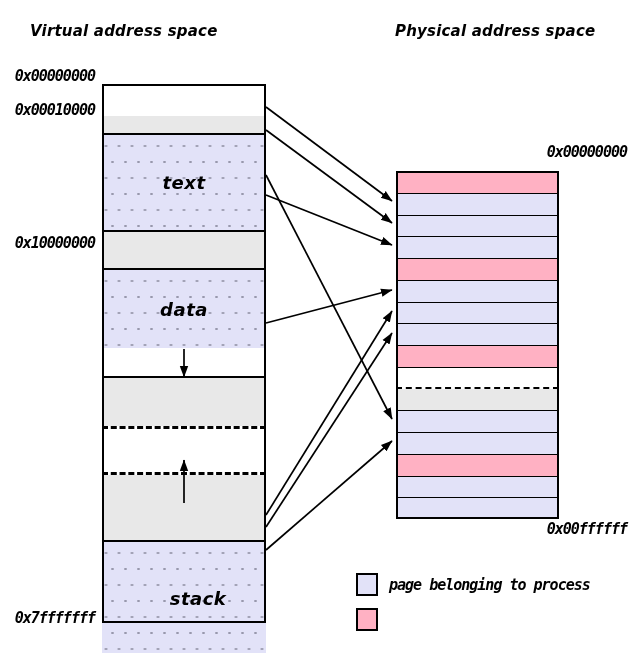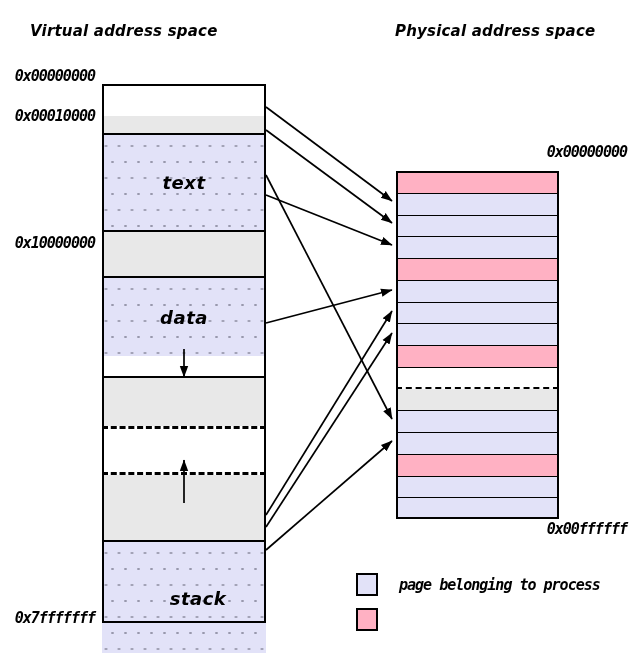--- a/index.html
+++ b/index.html
@@ -16,41 +16,41 @@
   .seg-label{font:italic bold 18px "DejaVu Sans",sans-serif;letter-spacing:.5px;}
   .seg-dot-bg{
     background-image:
       radial-gradient(circle,#9898ac 1px,rgba(0,0,0,0) 1.4px),
       radial-gradient(circle,#9898ac 1px,rgba(0,0,0,0) 1.4px);
     background-size:13px 32px,13px 32px;
     background-position:4px 11px,10.5px 27px;
   }
   .prow{position:absolute;left:0;width:100%;box-sizing:border-box;}
   #legend{position:absolute;left:356px;top:573px;width:280px;}
-  .legend-item{position:absolute;left:0;display:flex;align-items:center;gap:21px;height:22px;}
+  .legend-item{position:absolute;left:0;display:flex;align-items:center;gap:11px;height:22px;}
   .legend-swatch{width:18px;height:19px;border:2px solid #000;flex:0 0 auto;}
   .legend-label{font:italic bold 15px "DejaVu Sans Mono",monospace;letter-spacing:-1px;white-space:nowrap;padding-top:1px;}
   #arrows{position:absolute;left:0;top:0;pointer-events:none;}
 </style>
 </head>
 <body>
 
 <div class="stage">
 
   <div class="title" id="ptitle">Physical address space</div>
 
   <div class="title" id="vtitle">Virtual address space</div>
 
   <div class="col" id="vcol" style="left: 102px; top: 84px; width: 164px; height: 539px;">
       <div class="seg" style="top: 0px; height: 17px; background-color: rgb(232, 232, 232);"></div>
       <div class="seg seg-dot-bg" style="top: 17px; height: 97px; background-color: rgb(226, 226, 248); border-top: 2px solid rgb(0, 0, 0);">
         <span class="seg-label">text</span>
       </div>
       <div class="seg" style="top: 114px; height: 50px; background-color: rgb(232, 232, 232); border-top: 2px solid rgb(0, 0, 0);"></div>
-      <div class="seg seg-dot-bg" style="top: 160px; height: 80px; background-color: rgb(226, 226, 248); border-top: 2px solid rgb(0, 0, 0);">
+      <div class="seg seg-dot-bg" style="top: 152px; height: 80px; background-color: rgb(226, 226, 248); border-top: 2px solid rgb(0, 0, 0);">
         <span class="seg-label">data</span>
       </div>
       <div class="seg" style="top: 260px; height: 50px; background-color: rgb(232, 232, 232); border-top: 2px solid rgb(0, 0, 0);"></div>
       <div class="seg" style="top: 310px; height: 49px; background-color: rgb(255, 255, 255); border-top: 3px dashed rgb(0, 0, 0); border-bottom: 3px dashed rgb(0, 0, 0);"></div>
       <div class="seg" style="top: 359px; height: 65px; background-color: rgb(232, 232, 232);"></div>
       <div class="seg seg-dot-bg" style="top: 424px; height: 115px; background-color: rgb(226, 226, 248); border-top: 2px solid rgb(0, 0, 0); padding-left: 28px;">
         <span class="seg-label">stack</span>
       </div>
       <div class="outline"></div>
     </div>
@@ -70,21 +70,21 @@
       <div class="prow" style="top: 239px; height: 22px; background-color: rgb(226, 226, 248); border-top: 1.5px solid rgb(0, 0, 0);"></div>
       <div class="prow" style="top: 261px; height: 22px; background-color: rgb(226, 226, 248); border-top: 1.5px solid rgb(0, 0, 0);"></div>
       <div class="prow" style="top: 283px; height: 22px; background-color: rgb(255, 177, 195); border-top: 1.5px solid rgb(0, 0, 0);"></div>
       <div class="prow" style="top: 305px; height: 21px; background-color: rgb(226, 226, 248); border-top: 1.5px solid rgb(0, 0, 0);"></div>
       <div class="prow" style="top: 326px; height: 22px; background-color: rgb(226, 226, 248); border-top: 1.5px solid rgb(0, 0, 0);"></div>
       <div class="outline"></div>
     </div>
 
   <div id="vlabels">
       <div class="addr" style="right: 545px; top: 67px;">0x00000000</div>
-      <div class="addr" style="right: 545px; top: 107px;">0x00010000</div>
+      <div class="addr" style="right: 545px; top: 101px;">0x00010000</div>
       <div class="addr" style="right: 545px; top: 234px;">0x10000000</div>
       <div class="addr" style="right: 545px; top: 609px; margin-left: 40px;">0x7fffffff</div>
     </div>
 
   <div class="addr" id="ptop" style="right:13px;top:143px;">0x00000000</div>
 
   <div class="addr" id="pbot" style="right:13px;top:520px;">0x00ffffff</div>
 
   <div id="legend">
       <div class="legend-item" style="top: 0px;">

